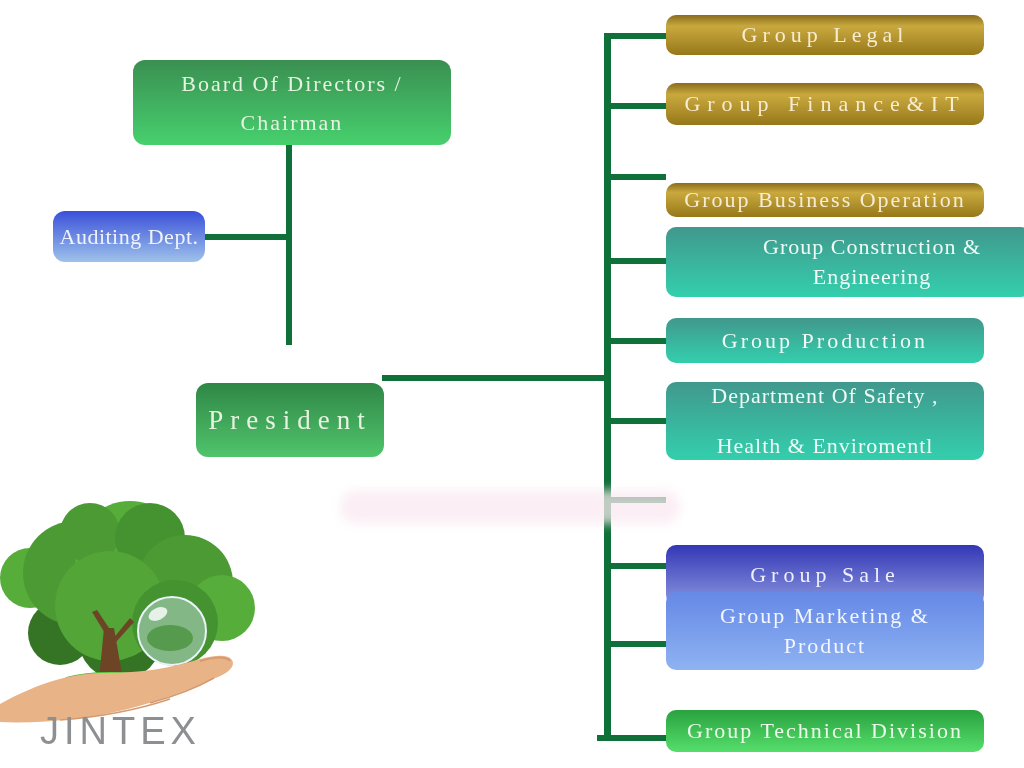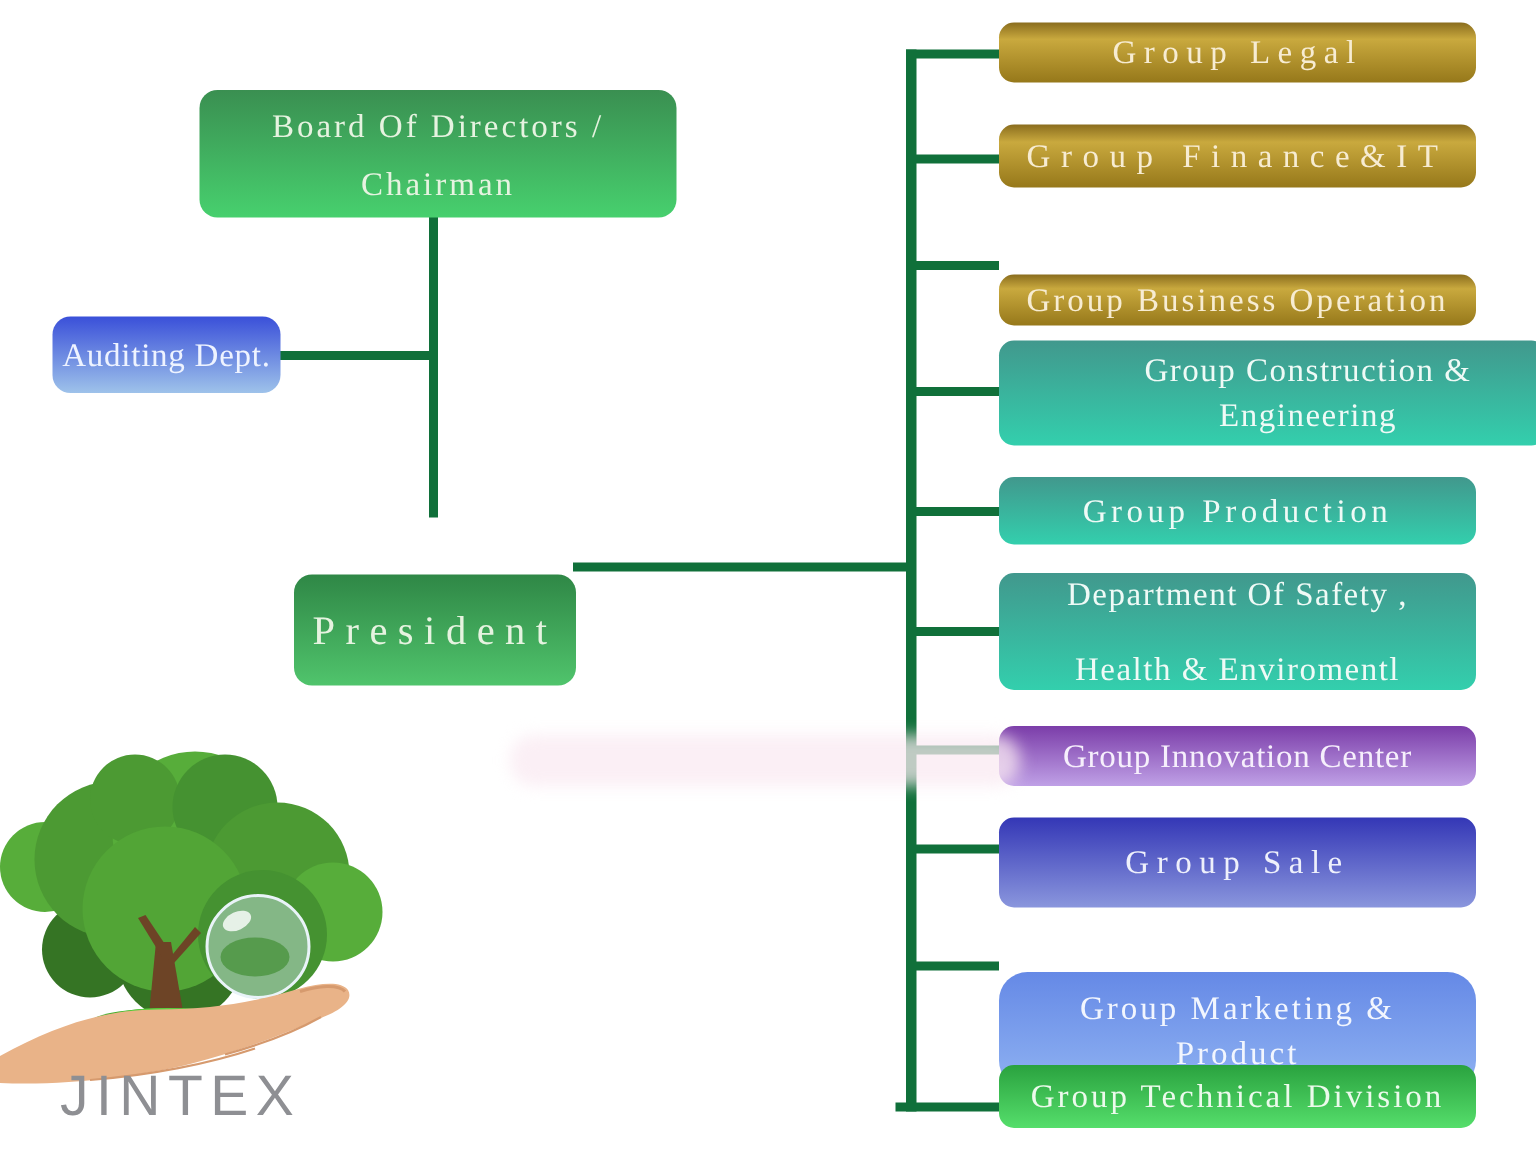--- a/index.html
+++ b/index.html
@@ -23,38 +23,38 @@
   .stub-7  { top:497px; } .stub-8  { top:563px; } .stub-9  { top:641px; }
   .stub-10 { top:735px; left:597px; width:69px; }
 
   
   .node {
     position:absolute; border-radius:12px;
     display:flex; flex-direction:column; justify-content:center; align-items:center;
     text-align:left; color:#e9f4e6;
   }
   .node-board     { left:133px; top:60px;  width:318px; height:85px; font-size:22px; line-height:39px; letter-spacing:2px; }
-  .node-auditing  { left:35px;  top:211px; width:152px; height:51px; font-size:22px; letter-spacing:0.5px; }
+  .node-auditing  { left:53px;  top:211px; width:152px; height:51px; font-size:22px; letter-spacing:0.5px; }
   .node-president { left:196px; top:343px; width:188px; height:74px; font-size:27px; letter-spacing:7px; }
 
   
   .dept {
     position:absolute; left:666px; width:318px; border-radius:10px;
     display:flex; flex-direction:column; justify-content:center; align-items:center;
     text-align:center; color:#f2f7ef; font-size:22px; line-height:30px;
   }
   .dept-1  { top:15px;  height:40px; letter-spacing:5px; }
   .dept-2  { top:83px;  height:42px; letter-spacing:7px; }
   .dept-3  { top:157px; height:34px; letter-spacing:2px;margin-top:26px; }
   .dept-4  { top:227px; height:70px; letter-spacing:1px; }
   .dept-5  { top:318px; height:45px; letter-spacing:3px; }
   .dept-6  { top:382px; height:78px; letter-spacing:1px;gap:20px; }
   .dept-7  { top:484px; height:40px; letter-spacing:0.5px; }
   .dept-8  { top:545px; height:60px; letter-spacing:5px;text-align:center; }
-  .dept-9  { top:648px; height:78px; letter-spacing:2px;border-radius:19px; }
+  .dept-9  { top:592px; height:78px; letter-spacing:2px; }
   .dept-10 { top:710px; height:42px; letter-spacing:2px; }
 
   .line2:empty { display:none; }
 
   
   .watermark {
     position:absolute; left:340px; top:490px; width:340px; height:34px;
     background:rgba(250,233,241,0.75); border-radius:16px; filter:blur(5px);
   }
 
@@ -112,23 +112,20 @@
     <span class="line1">Group Construction &amp;</span>
     <span class="line2">Engineering</span>
   </div>
   <div class="dept dept-5" style="background: linear-gradient(rgb(65, 152, 141) 0%, rgb(51, 207, 173) 100%); color: rgb(239, 250, 246);">
     <span class="line1">Group Production</span>
   </div>
   <div class="dept dept-6" style="background: linear-gradient(rgb(65, 152, 141) 0%, rgb(51, 207, 173) 100%); color: rgb(239, 250, 246);">
     <span class="line1">Department Of Safety ,</span>
     <span class="line2">Health &amp; Enviromentl</span>
   </div>
-  <div class="dept dept-7" style="background: linear-gradient(rgb(123, 61, 169) 0%, rgb(191, 160, 230) 100%); color: rgb(246, 239, 252);">
-    <span class="line1">Group Innovation Center</span>
-  </div>
   <div class="dept dept-8" style="background: linear-gradient(rgb(52, 55, 182) 0%, rgb(138, 150, 221) 100%); color: rgb(238, 240, 251);">
     <span class="line1">Group Sale</span>
   </div>
   <div class="dept dept-9" style="background: linear-gradient(rgb(101, 137, 230) 0%, rgb(143, 178, 242) 100%); color: rgb(242, 246, 254);">
     <span class="line1">Group Marketing &amp;</span>
     <span class="line2">Product</span>
   </div>
   <div class="dept dept-10" style="background: linear-gradient(rgb(42, 162, 63) 0%, rgb(85, 222, 107) 100%); color: rgb(236, 250, 236);">
     <span class="line1">Group Technical Division</span>
   </div>

